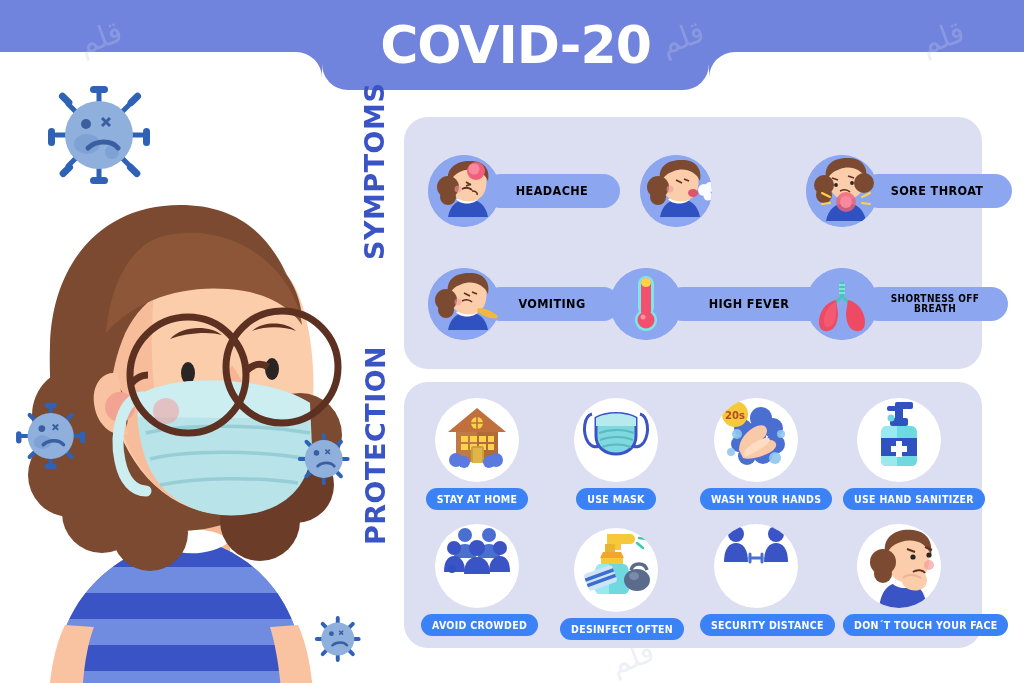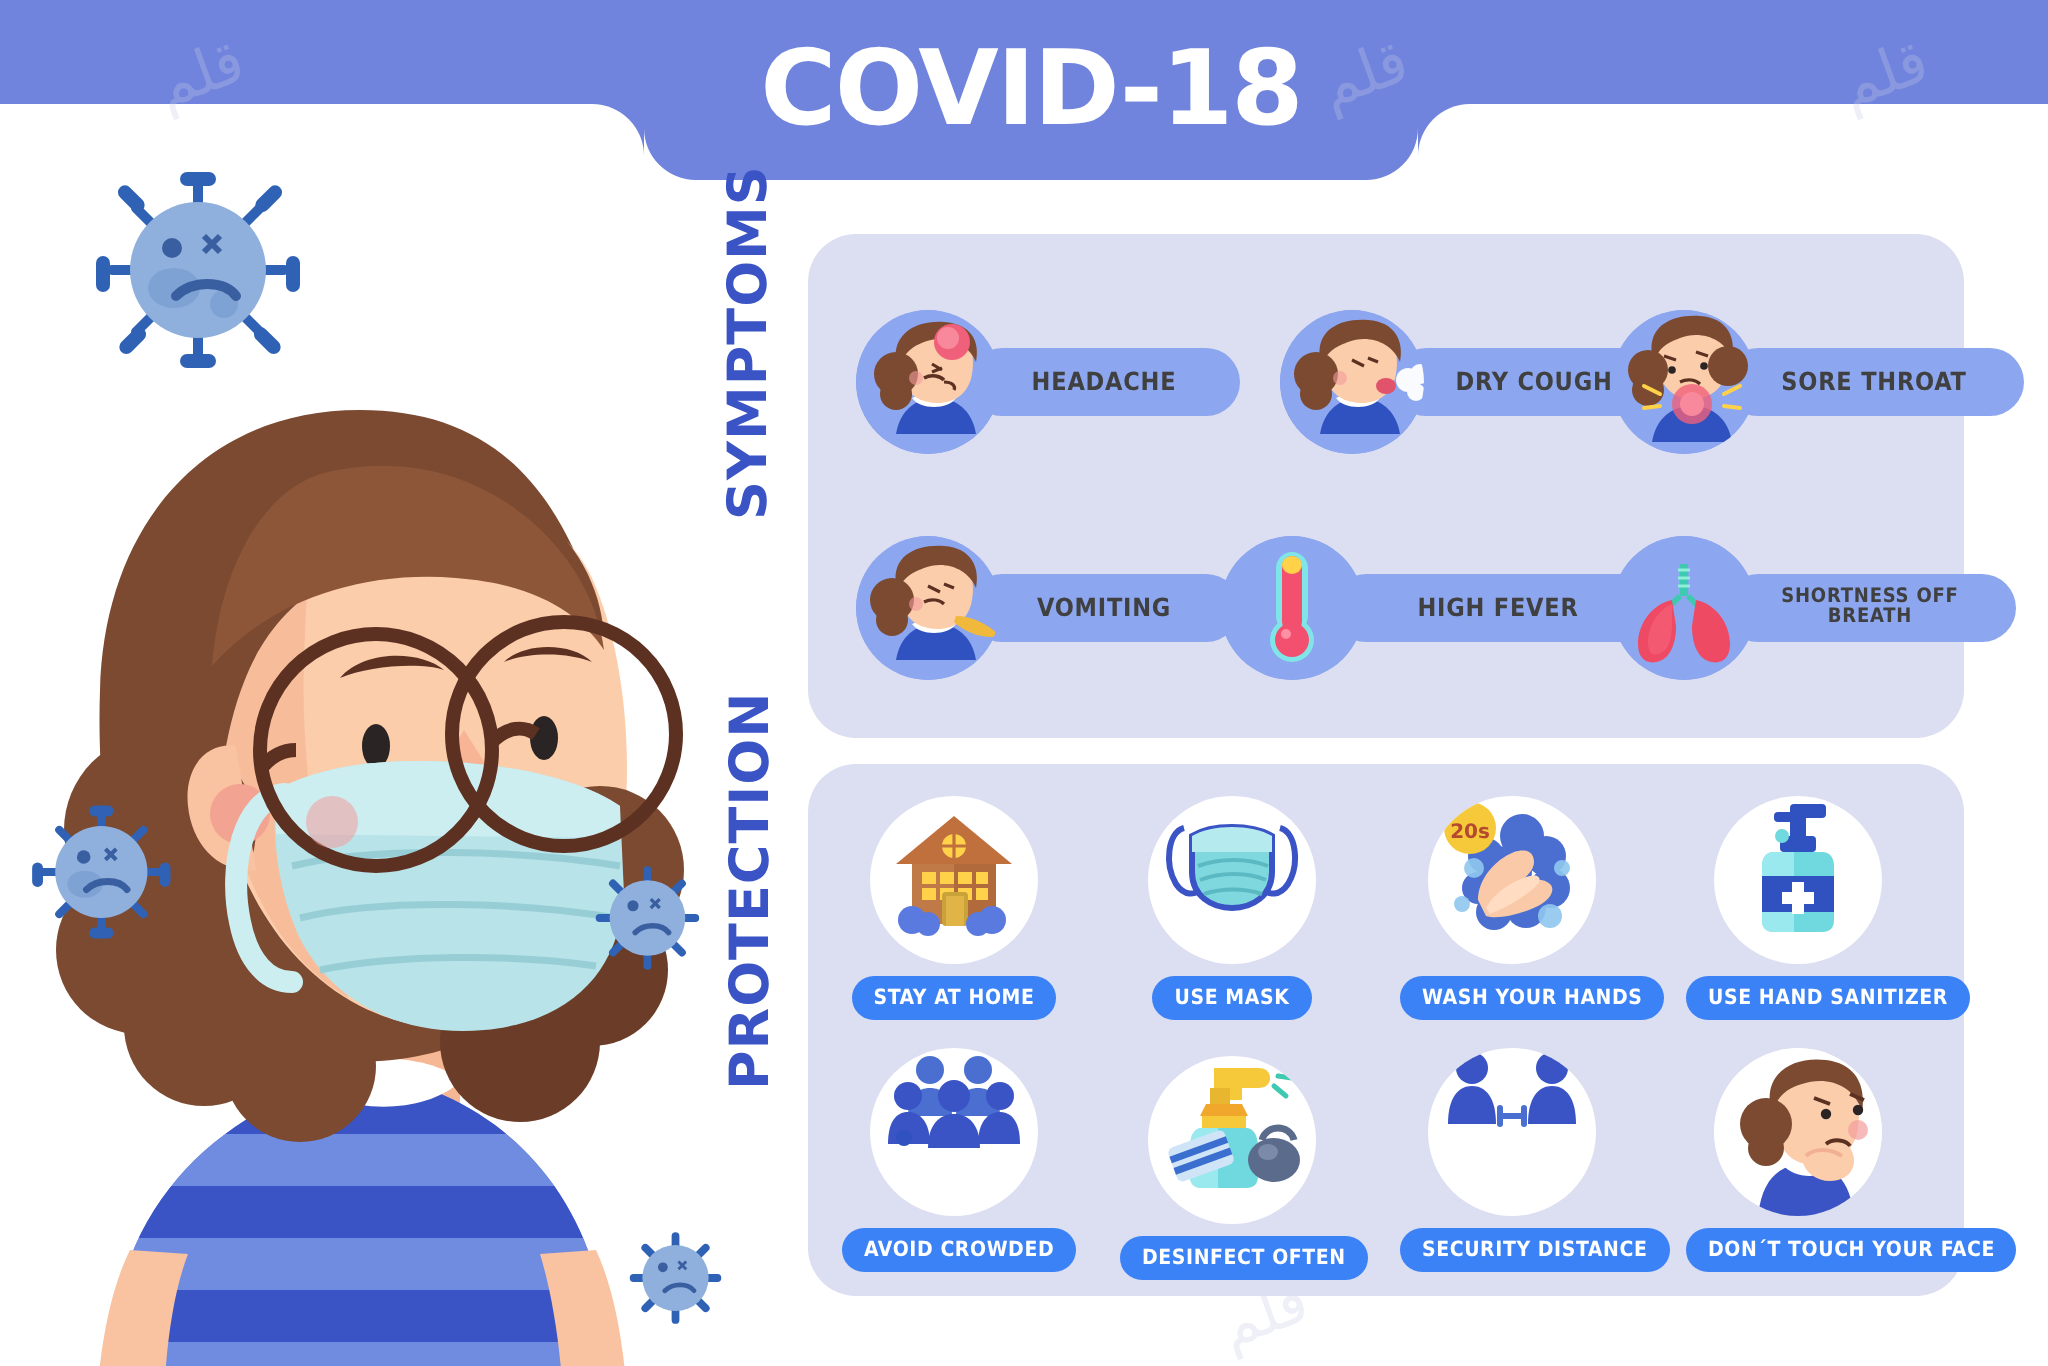--- a/index.html
+++ b/index.html
@@ -52,21 +52,21 @@
 
   
   .symptom{position:absolute;display:flex;align-items:center;}
   .sym-circle{
     width:72px;height:72px;border-radius:50%;background:#8ca6ef;
     position:relative;overflow:hidden;flex:none;z-index:2;
   }
   .sym-pill{
     height:34px;background:#8ca6ef;border-radius:17px;
     display:flex;align-items:center;justify-content:center;
-    color:#404040;font-weight:bold;font-size:12.5px;letter-spacing:0.4px;
+    color:#000000;font-weight:bold;font-size:12.5px;letter-spacing:0.4px;
     padding:0 13px;margin-left:-16px;z-index:1;text-align:center;
     font-family:"DejaVu Sans Condensed","DejaVu Sans", sans-serif;
     text-transform:uppercase;line-height:1.05;
   }
   .sym-pill.two-line{font-size:10px;padding:0 10px;}
 
   
   .face{position:absolute;left:0;top:0;width:72px;height:72px;}
 
   
@@ -90,21 +90,21 @@
       color:#c8cde6;font-size:30px;font-family:"DejaVu Sans", sans-serif;
       transform:rotate(-20deg);}
 </style>
 </head>
 <body>
 
 <div class="stage">
 
   <div class="top-band"></div>
   <div class="title-block">
-    <div class="title">COVID-18</div>
+    <div class="title">COVID-20</div>
   </div>
   <div class="notch left"></div>
   <div class="notch right"></div>
 
   <div class="wm" style="left:78px;top:20px;">قلم</div>
   <div class="wm" style="left:660px;top:20px;">قلم</div>
   <div class="wm" style="left:920px;top:20px;">قلم</div>
   <div class="wm" style="left:560px;top:145px;">قلم</div>
   <div class="wm" style="left:890px;top:145px;">قلم</div>
   <div class="wm" style="left:470px;top:270px;">قلم</div>
@@ -324,21 +324,20 @@
         <path d="M36 25 l6 3 M44 24 l5 2" stroke="#5d3122" stroke-width="1.6" fill="none"></path>
         <ellipse cx="53" cy="38" rx="5" ry="4" fill="#e0536a"></ellipse>
         <circle cx="30" cy="34" r="3.5" fill="#f49d9d" opacity=".6"></circle>
         <g fill="#ffffff" opacity=".95">
           <circle cx="64" cy="35" r="6"></circle>
             <circle cx="70" cy="32" r="5"></circle>
             <circle cx="68" cy="41" r="4.5"></circle>
         </g>
       </svg>
     </div>
-    <div class="sym-pill" style="width:116px;">DRY COUGH</div>
   </div>
 
   <div class="symptom" style="left:806px;top:155px;">
     <div class="sym-circle">
       <svg class="face" viewBox="0 0 72 72">
         <circle cx="36" cy="36" r="36" fill="#8ca6ef"></circle>
         <path d="M20 66 C22 54 30 48 40 48 C50 48 58 54 60 66 Z" fill="#2f52c0"></path>
         <path d="M22 22 C22 10 32 5 44 6 C56 7 60 17 58 29 C56 41 46 46 36 44 C26 42 22 32 22 22Z" fill="#fbcdab"></path>
         <path d="M20 22 C18 8 30 2 44 3 C58 4 62 14 60 24 C56 14 44 10 34 14 C26 17 22 20 20 30 Z" fill="#7b4a31"></path>
         <circle cx="18" cy="30" r="10" fill="#7b4a31"></circle>

